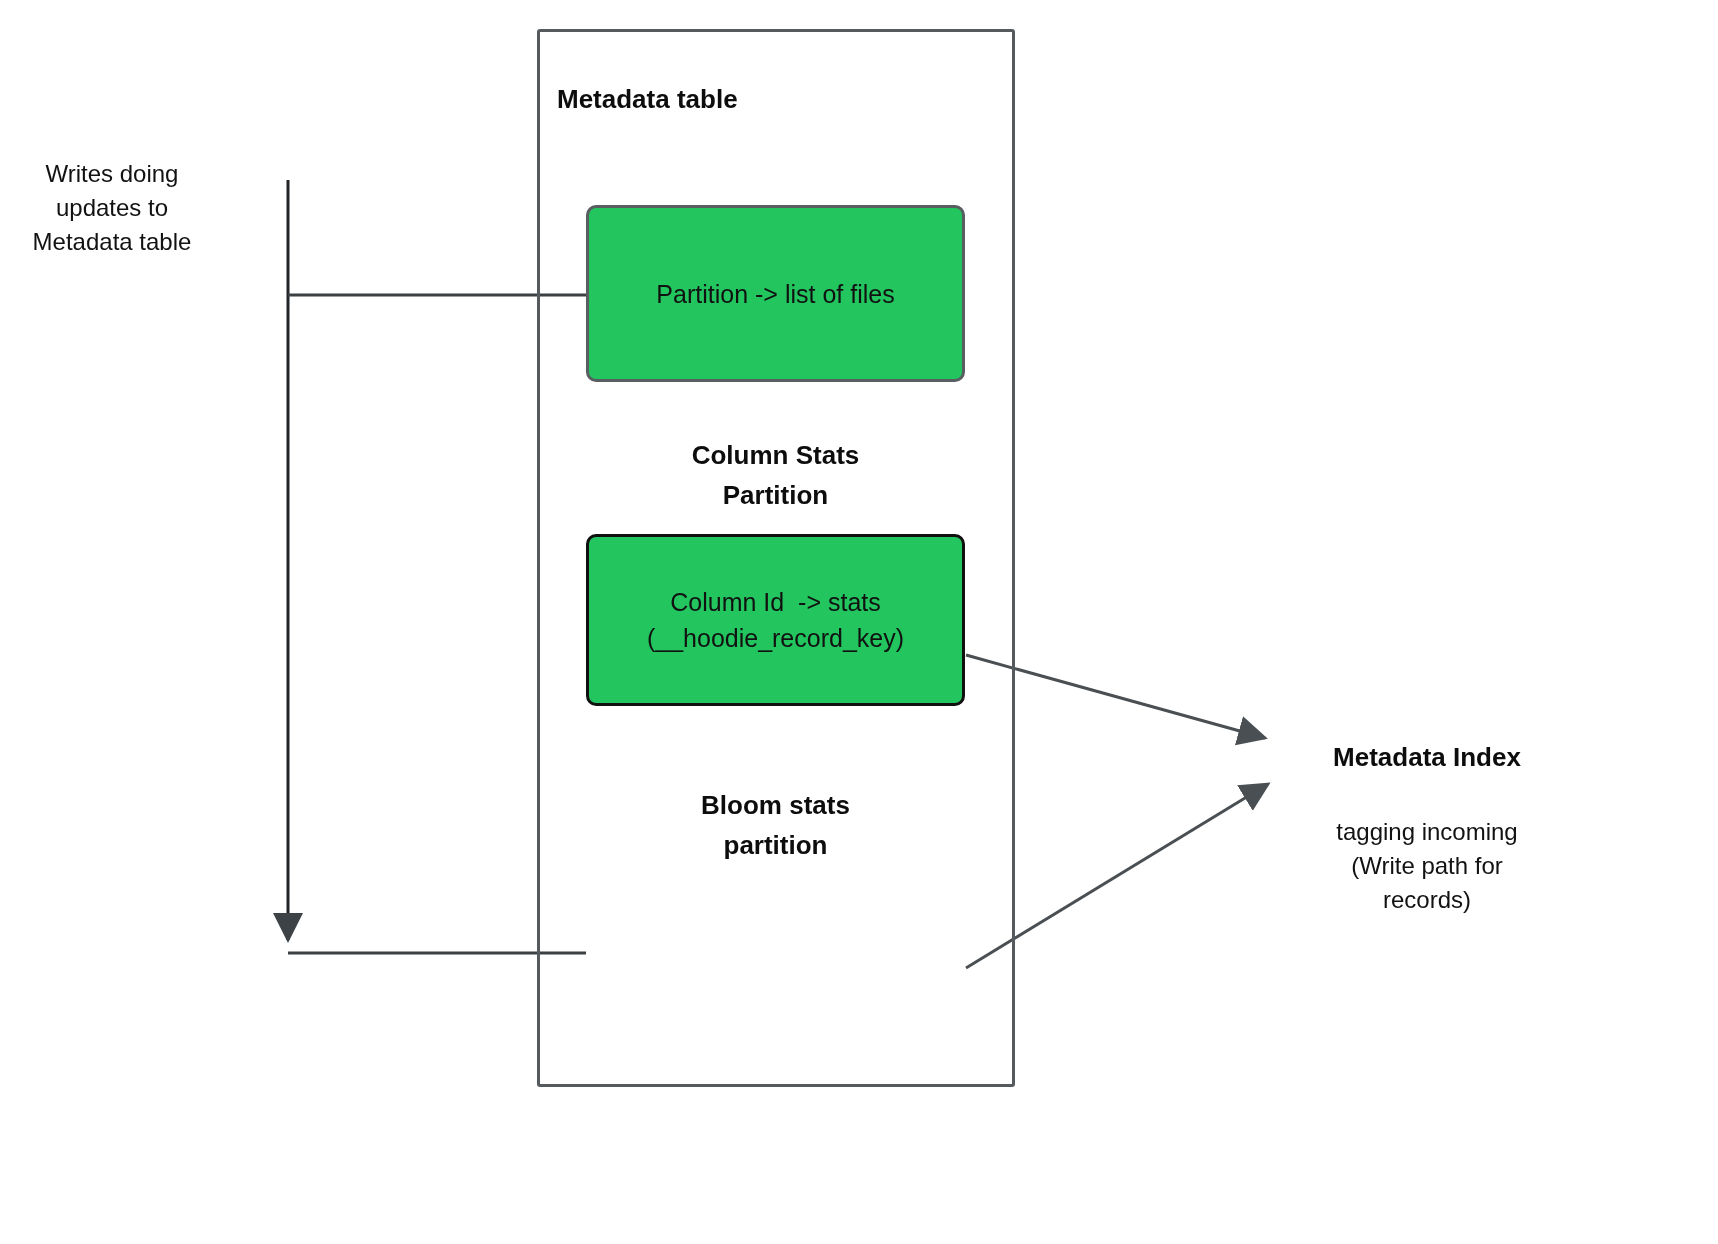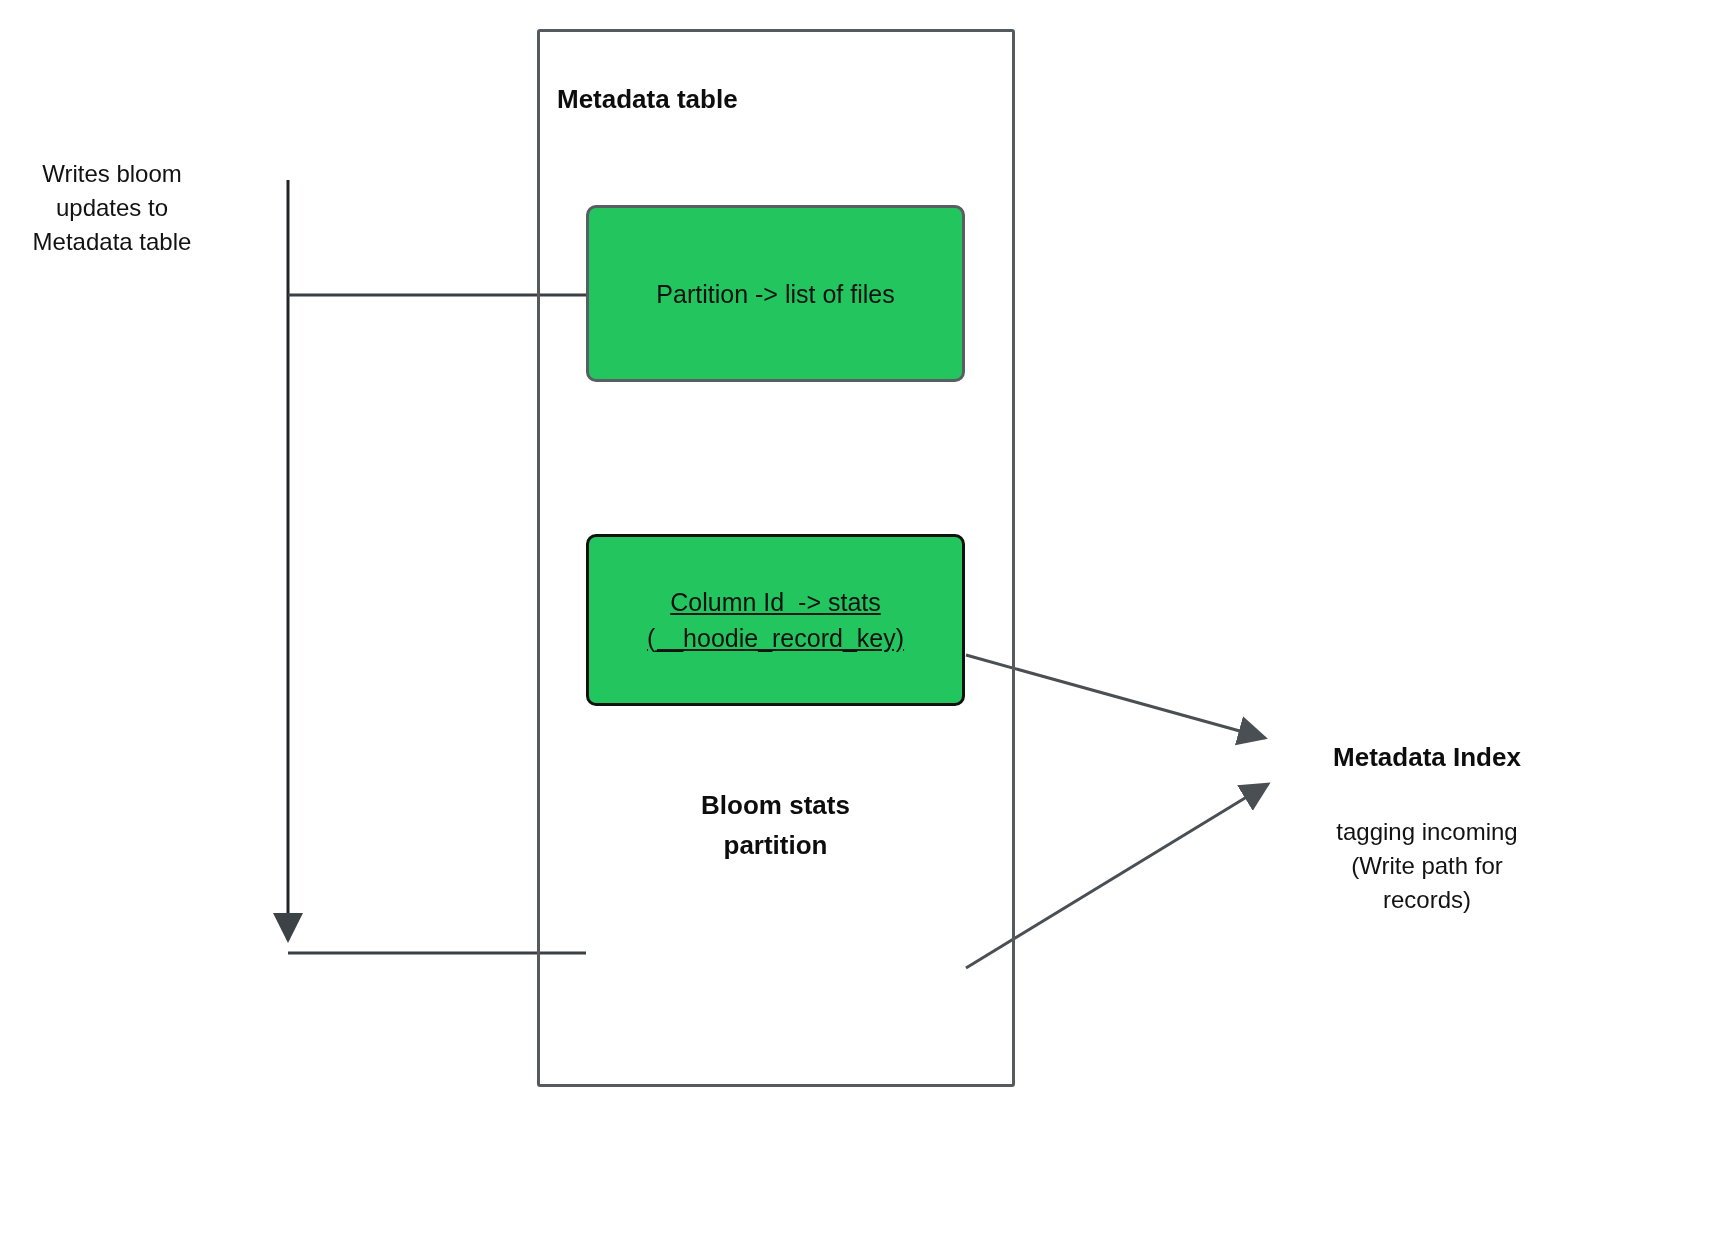--- a/index.html
+++ b/index.html
@@ -47,21 +47,20 @@
     background: #22c55e;
     border: 3px solid #595e62;
     border-radius: 10px;
     display: flex;
     align-items: center;
     justify-content: center;
     text-align: center;
   }
   .inner-box.emphasis {
     border-color: #101010;
-    text-decoration: underline;
   }
   .box-text {
     font-size: 25px;
     line-height: 36px;
     color: #111111;
     white-space: pre;
   }
 
   #box-files {
     left: 586px;
@@ -171,33 +170,37 @@
     <g>
       <path d="M966,655 L1265,738" fill="none" stroke="#4a4f53" stroke-width="3" marker-end="url(#arrow-open)"></path>
     </g>
 
     <g>
       <path d="M966,968 L1268,784" fill="none" stroke="#4a4f53" stroke-width="3" marker-end="url(#arrow-open)"></path>
     </g>
   </svg>
 
   <div class="label body-text" id="label-writes">
-    <span class="caption-line">Writes bloom</span>
+    <span class="caption-line">Writes doing</span>
     <span class="caption-line">updates to</span>
     <span class="caption-line">Metadata table</span>
   </div>
 
   <div class="outer-box"></div>
 
   <div class="label heading" id="title-metadata-table">Metadata table</div>
 
   <div class="inner-box" id="box-files">
     <span class="box-text">Partition -&gt; list of files</span>
   </div>
 
+  <div class="label heading" id="title-colstats-partition">
+    <span class="caption-line">Column Stats</span>
+    <span class="caption-line">Partition</span>
+  </div>
   <div class="inner-box emphasis" id="box-colstats">
     <span class="box-text">Column Id  -&gt; stats
 (__hoodie_record_key)</span>
   </div>
 
   <div class="label heading" id="title-bloom-partition">
     <span class="caption-line">Bloom stats</span>
     <span class="caption-line">partition</span>
   </div>
 

